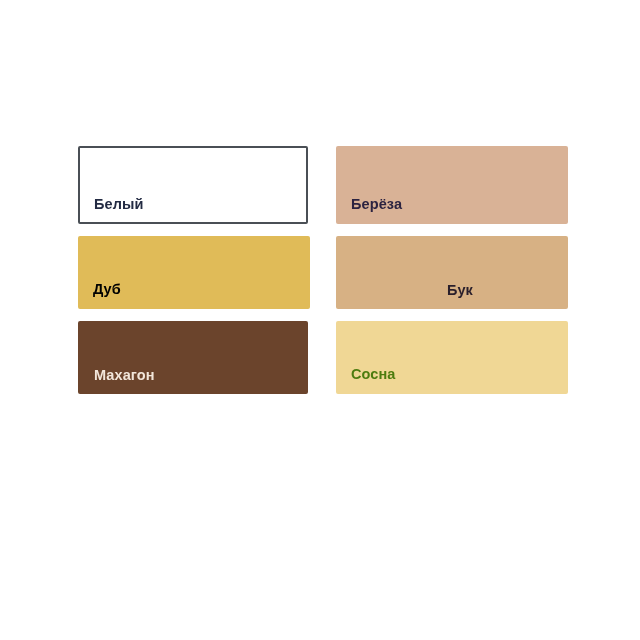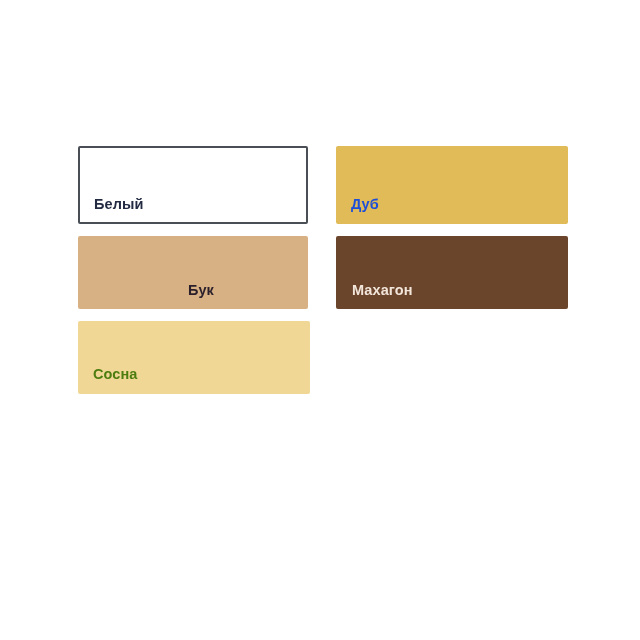--- a/index.html
+++ b/index.html
@@ -74,23 +74,26 @@
 </head>
 <body style="background: rgb(255, 255, 255);">
 
 <div class="board">
 
   <div class="swatch-grid">
 
     <div class="swatch row-1 col-left" style="background: rgb(255, 255, 255); border: 2px solid rgb(74, 79, 85);">
       <span class="swatch-label" style="color: rgb(35, 43, 67);">Белый</span>
     </div>
+    <div class="swatch row-1 col-right" style="background: rgb(217, 178, 150);">
+      <span class="swatch-label" style="color: rgb(44, 35, 64);">Берёза</span>
+    </div>
 
     <div class="swatch row-2 col-right" style="background: rgb(224, 187, 88);">
-      <span class="swatch-label" style="color: #1d4ed8; text-align: right;">Дуб</span>
+      <span class="swatch-label" style="color: #000000; text-align: right;">Дуб</span>
     </div>
 
     <div class="swatch row-3 col-left" style="background: rgb(215, 177, 132); justify-content: center;">
       <span class="swatch-label" style="color: rgb(42, 31, 43);">Бук</span>
     </div>
 
     <div class="swatch row-4 col-left" style="background: rgb(107, 68, 44);">
       <span class="swatch-label" style="color: rgb(242, 230, 218);">Махагон</span>
     </div>
     <div class="swatch row-4 col-right" style="background: rgb(240, 215, 149);">

